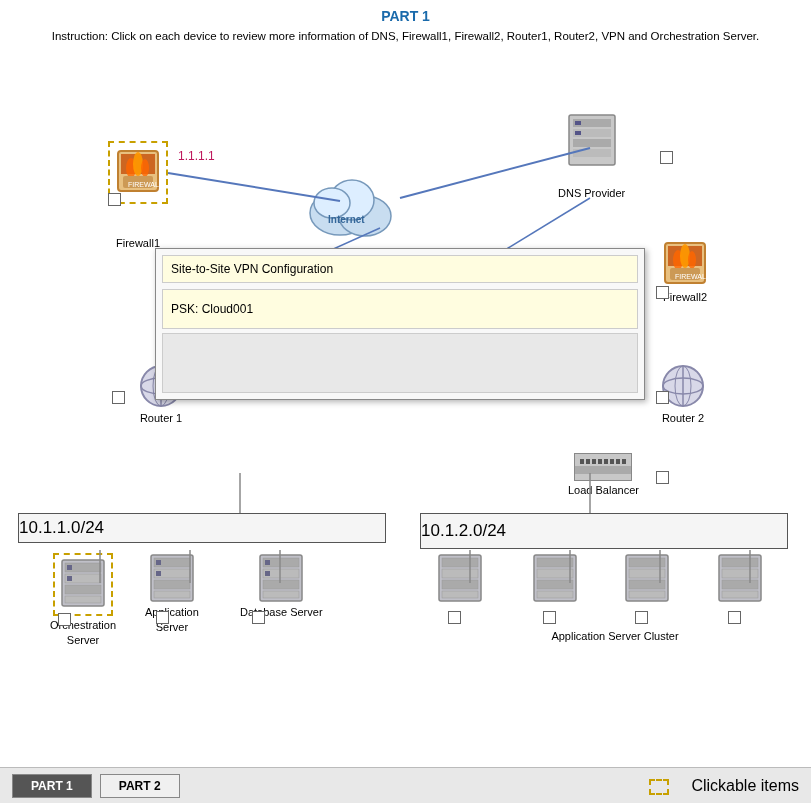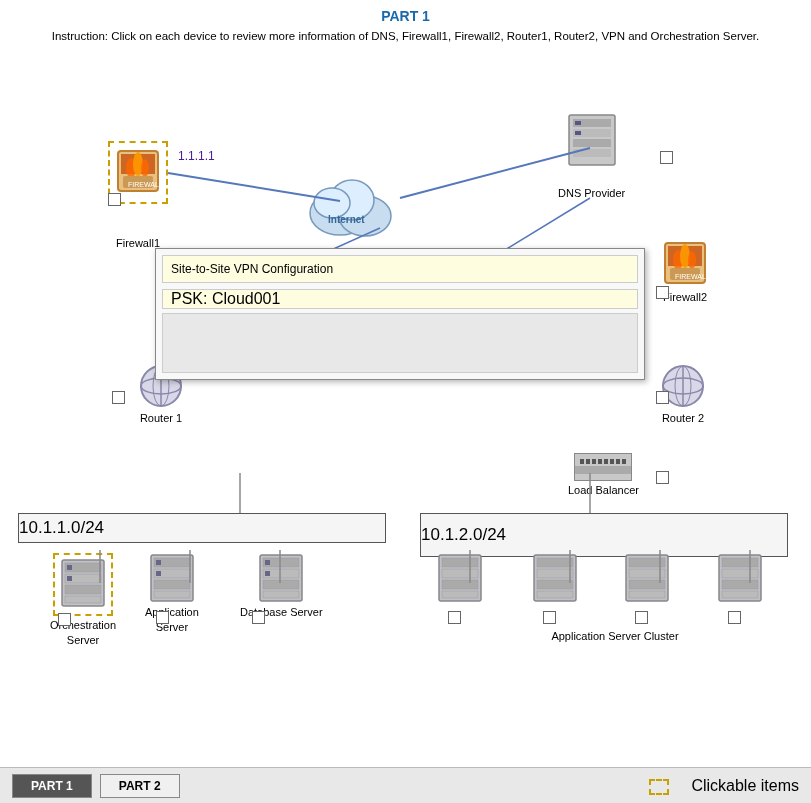--- a/index.html
+++ b/index.html
@@ -111,22 +111,22 @@
       background: #f8f8f8;
     }
     .vpn-section-title {
       background: #fffde0;
       border: 1px solid #ccc;
       padding: 6px 8px;
       margin-bottom: 6px;
       font-size: 12px;
     }
     .vpn-info-row {
-      padding: 0 8px;
-      font-size: 16px;
+      padding: 12px 8px;
+      font-size: 12px;
       background: #fffde0;
       border: 1px solid #ccc;
       margin-bottom: 4px;
     }
     .vpn-empty-area {
       background: #e8e8e8;
       border: 1px solid #ccc;
       height: 60px;
       margin-top: 4px;
     }
@@ -138,21 +138,21 @@
       width: 100%;
       height: 100%;
       pointer-events: none;
       z-index: 1;
     }
 
     
     .ip-label {
       position: absolute;
       font-size: 12px;
-      color: #4c1d95;
+      color: #be185d;
     }
 
     
     .bottom-nav {
       position: absolute;
       bottom: 0;
       left: 0;
       width: 811px;
       height: 36px;
       background: #e8e8e8;
@@ -332,21 +332,21 @@
       <div class="vpn-section-title">Site-to-Site VPN Configuration</div>
       <div class="vpn-info-row">PSK: Cloud001</div>
       <div class="vpn-empty-area"></div>
     </div>
   </div>
 
   <div class="subnet-box" style="left:18px; top:460px; width:368px; height:30px;">
     <span>10.1.1.0/24</span>
   </div>
 
-  <div class="subnet-box" style="left:420px; top:460px; width:368px; height:44px;">
+  <div class="subnet-box" style="left:420px; top:460px; width:368px; height:36px;">
     <span>10.1.2.0/24</span>
   </div>
 
   <div class="device" style="left:50px; top:500px;">
     <div style="border:2px dashed #c8a000; padding:3px;">
       <svg width="50" height="50">
         <rect x="4" y="2" width="42" height="46" rx="2" fill="#c0c0c8" stroke="#888" stroke-width="1.5"></rect>
         <rect x="7" y="5" width="36" height="9" fill="#aaa" stroke="#999" stroke-width="0.5"></rect>
         <rect x="7" y="16" width="36" height="9" fill="#bbb" stroke="#999" stroke-width="0.5"></rect>
         <rect x="7" y="27" width="36" height="9" fill="#aaa" stroke="#999" stroke-width="0.5"></rect>

